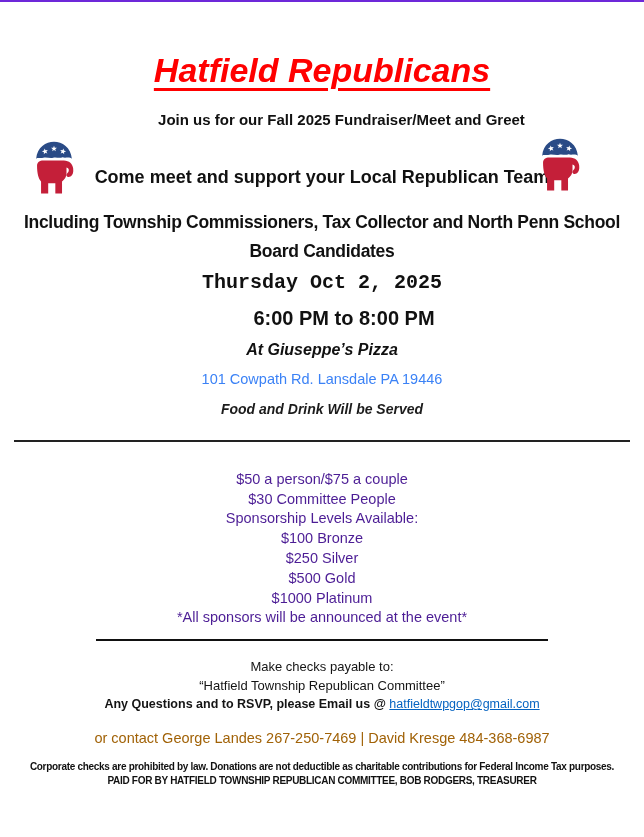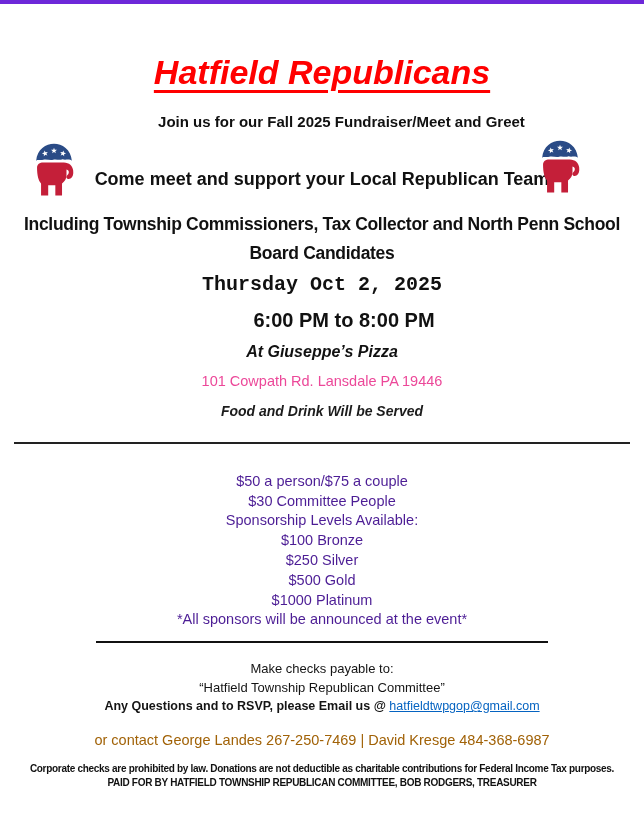--- a/index.html
+++ b/index.html
@@ -1,20 +1,20 @@
 <!DOCTYPE html>
 <html><head>
 <meta charset="utf-8">
 <style>
   html,body{margin:0;padding:0;background:#ffffff;}
   .page{
     position:relative;
     width:644px;height:837px;
     background:#ffffff;
-    border-top:4px solid #6d28d9;
+    border-top:2px solid #6d28d9;
     box-sizing:border-box;
     font-family:"Liberation Sans",sans-serif;
     color:#111111;
     overflow:hidden;
   }
   .center{text-align:center;}
   .title{
     margin-top:48px;
     font-size:34px;
     font-weight:bold;
@@ -45,21 +45,21 @@
     margin-top:10px;
     font-size:17.5px;
     font-weight:bold;
     line-height:29px;
     letter-spacing:-0.3px;
     white-space:nowrap;
   }
   .date-line{margin-top:5px;font-size:20px;font-weight:bold;line-height:24px;font-family:Liberation Mono, monospace;}
   .time-line{margin-top:11px;font-size:20px;font-weight:bold;line-height:24px;padding-left:44px;}
   .venue-line{margin-top:10px;font-size:16px;font-weight:bold;font-style:italic;line-height:20px;}
-  .address-line{margin-top:10px;font-size:14.5px;line-height:19px;color:#ec4899;}
+  .address-line{margin-top:10px;font-size:14.5px;line-height:19px;color:#3b82f6;}
   .food-line{margin-top:11px;font-size:14px;font-weight:bold;font-style:italic;line-height:18px;color:#1c1c1c;}
   .divider1{margin:22px 14px 0 14px;border-top:2px solid #222222;}
   .pricing{margin-top:28px;font-size:14.5px;line-height:19.8px;color:#4c1d95;}
   .divider2{margin:11px auto 0 auto;width:452px;border-top:2px solid #111111;}
   .payment{margin-top:16px;font-size:13px;line-height:19px;color:#141414;}
   .rsvp-line{font-size:12.5px;font-weight:bold;}
   .email-link{color:#0563c1;text-decoration:underline;font-weight:normal;cursor:pointer;}
   .contact-line{margin-top:14px;font-size:14.5px;line-height:20px;color:#a16207;}
   .legal{
     margin-top:12px;

